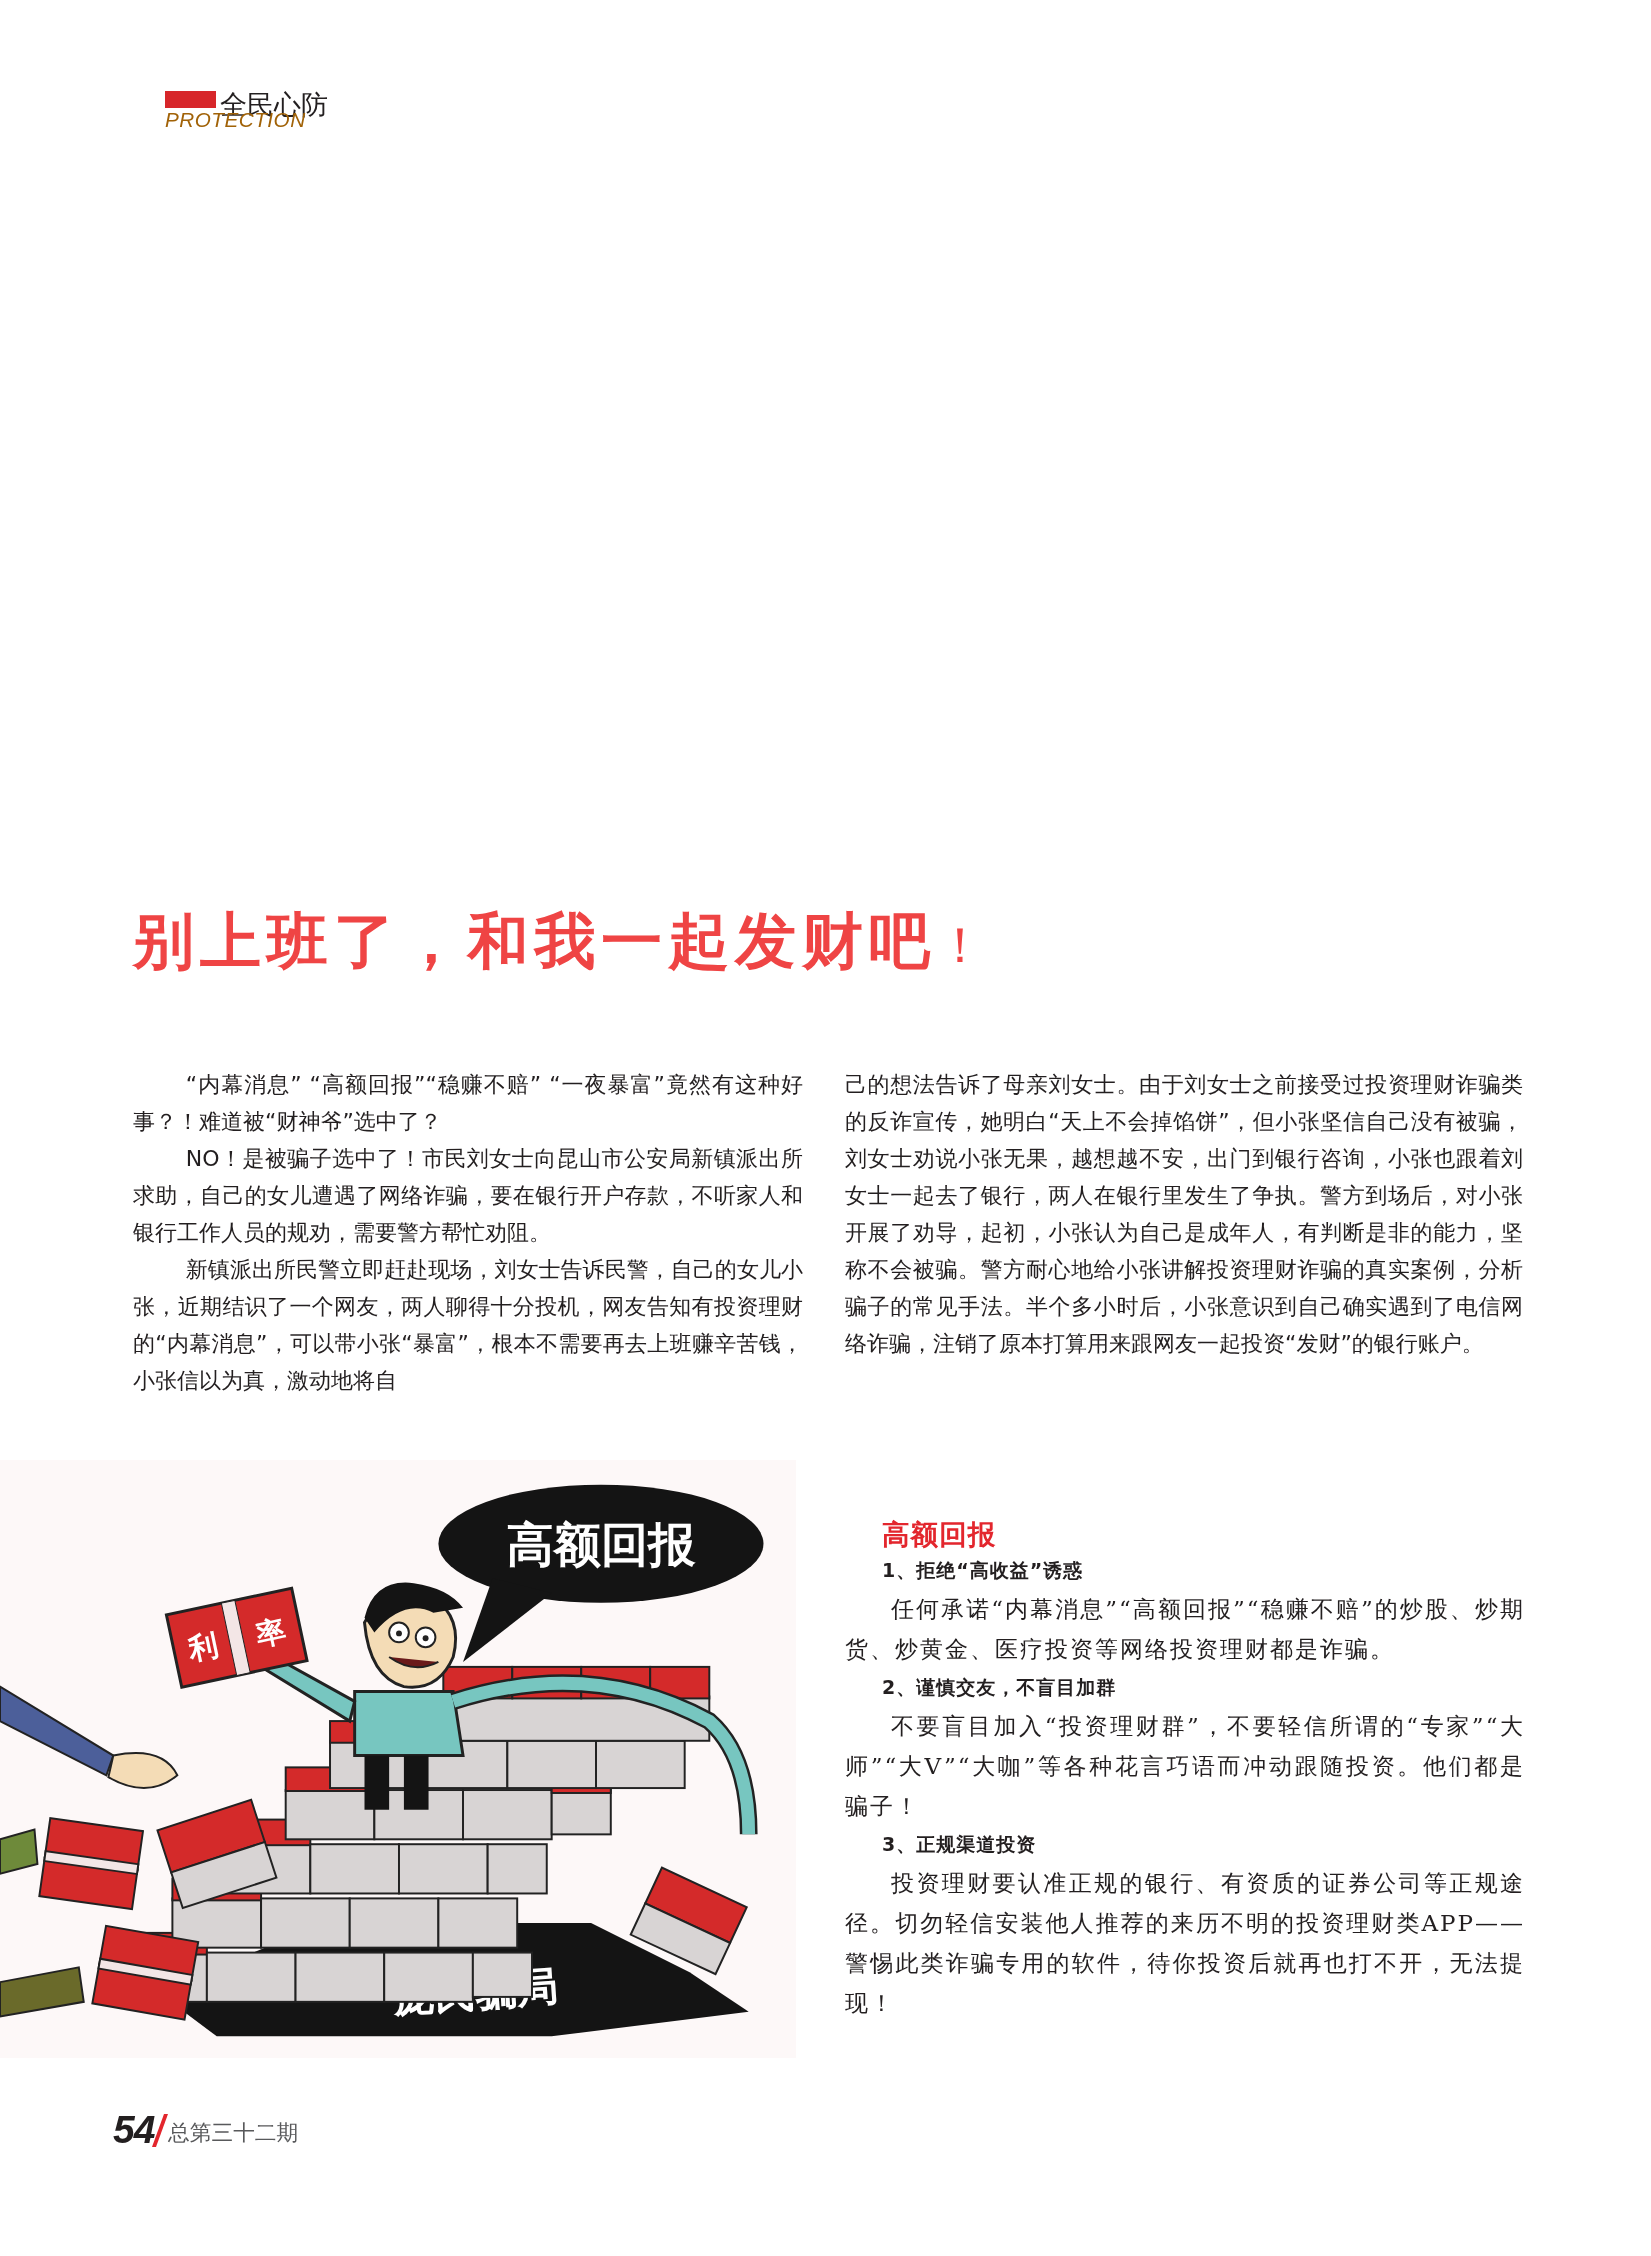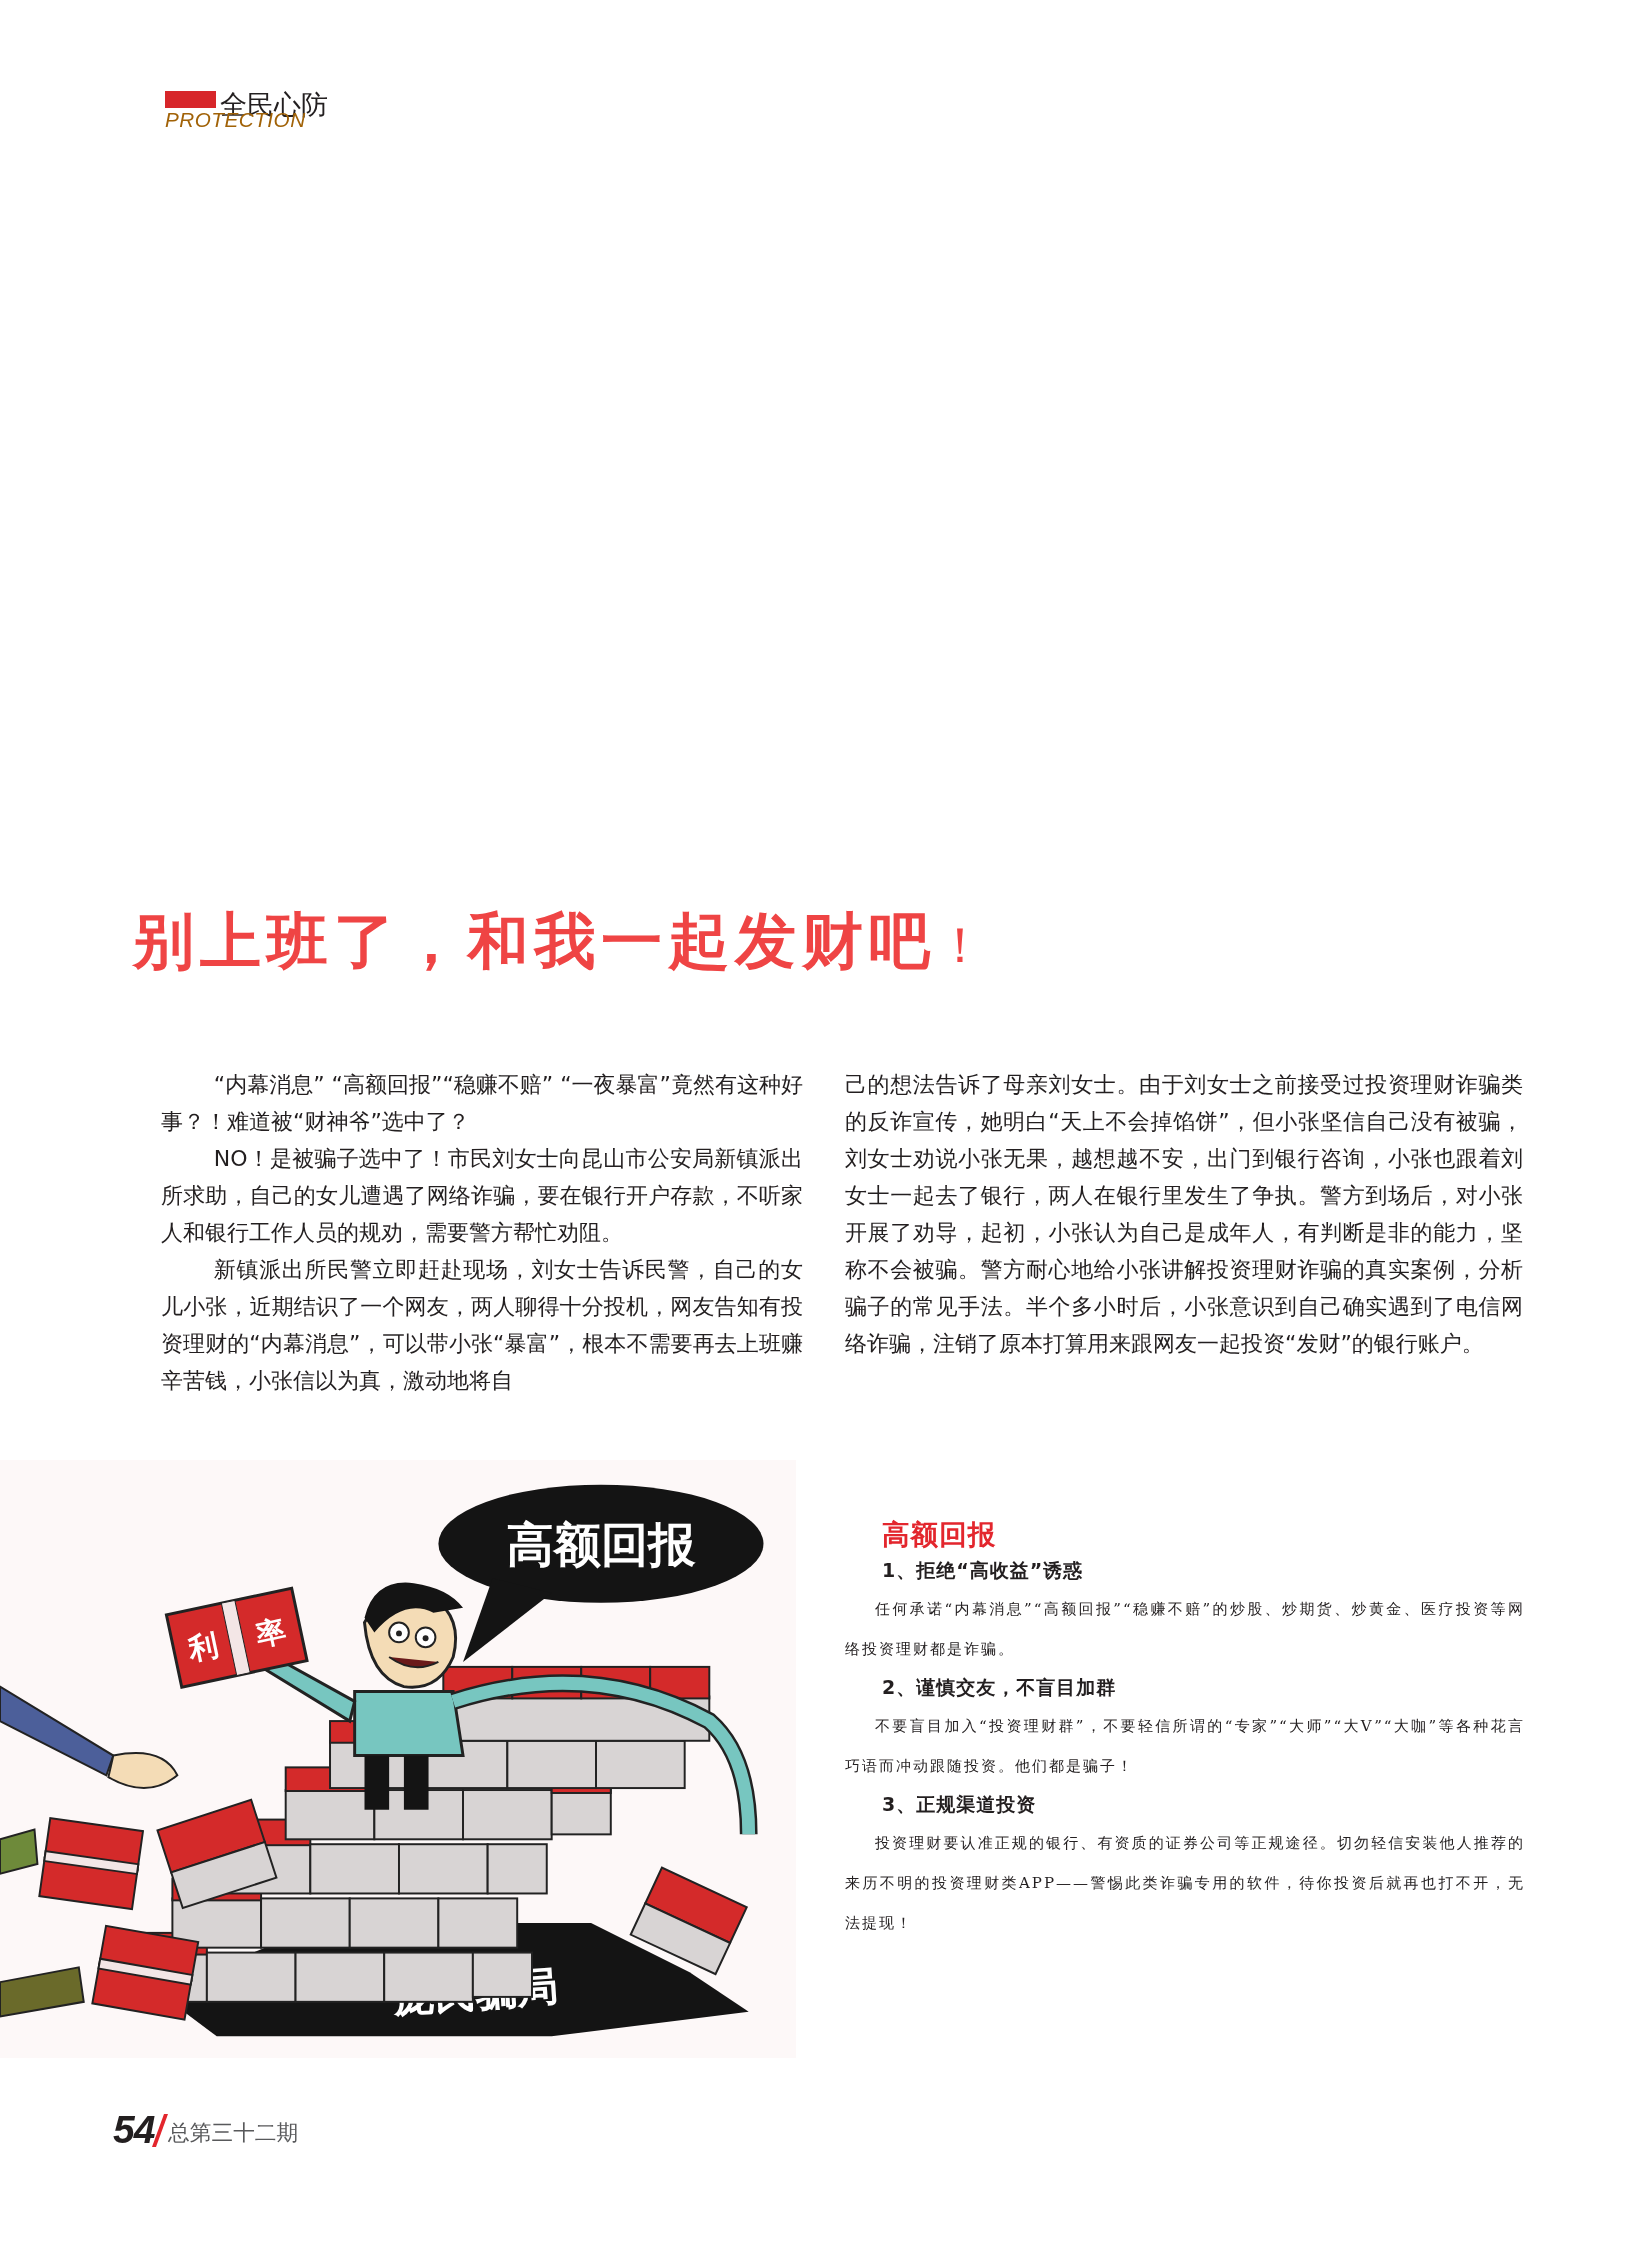--- a/index.html
+++ b/index.html
@@ -9,28 +9,28 @@
   .section-header { position: absolute; left: 165px; top: 89px; }
   .section-header .bar { position: absolute; left: 0; top: 2px; width: 51px; height: 16.7px; background: #d7262a; }
   .section-header .cn { position: absolute; left: 55px; top: -2px; font-size: 27px; color: #231f20; white-space: nowrap; letter-spacing: 0px; }
   .section-header .en { position: absolute; left: 0; top: 18.7px; font-family: "Liberation Sans", sans-serif; font-style: italic; font-size: 20.7px; color: #a16207; letter-spacing: 0.5px; white-space: nowrap; }
 
   .title { position: absolute; left: 133px; top: 901px; font-size: 61px; font-weight: bold; color: #ef4444; letter-spacing: 5.9px; white-space: nowrap; }
   .title .bang { font-weight: normal; font-size: 49px; letter-spacing: 0; }
 
   .col { position: absolute; font-size: 22px; line-height: 37px; color: #231f20; text-align: justify; }
   .col p { margin: 0; }
-  .col .indent { text-indent: 2.4em; margin-left: 28px; }
+  .col .indent { text-indent: 2.4em; }
   .col-left { left: 133px; top: 1066px; width: 670px; }
   .col-right { left: 845px; top: 1066px; width: 678px; }
 
   .tips { position: absolute; left: 845px; top: 1517px; width: 680px; }
   .tips .tips-title { color: #e3262d; font-weight: bold; font-size: 27.6px; line-height: 35px; padding-left: 37px; letter-spacing: 1px; }
   .tips .tip-heading { font-weight: bold; font-size: 19px; line-height: 37px; padding-left: 37px; color: #231f20; letter-spacing: 1px; }
-  .tips .tip-body { font-family: "DejaVu Serif", "Liberation Serif", serif; font-size: 15px; line-height: 40px; color: #231f20; text-indent: 2em; text-align: justify; letter-spacing: 2px; margin: 0; }
+  .tips .tip-body { font-family: "DejaVu Serif", "Liberation Serif", serif; font-size: 23px; line-height: 40px; color: #231f20; text-indent: 2em; text-align: justify; letter-spacing: 2px; margin: 0; }
 
   .illustration { position: absolute; left: 0; top: 1460px; width: 796px; height: 598px; background: #fdf8f8; overflow: hidden; }
   .illustration svg { display: block; }
 
   .footer { position: absolute; left: 113px; top: 2108px; white-space: nowrap; text-align: center; }
   .footer .page-num { font-family: "Liberation Sans", sans-serif; font-weight: bold; font-style: italic; font-size: 39px; color: #231f20; letter-spacing: -1px; }
   .footer .slash { display: inline-block; width: 3.9px; height: 33px; background: #e3262d; transform: skewX(-20deg); margin: 0 5.9px 0 3.9px; vertical-align: -3.9px; }
   .footer .issue { font-size: 21.7px; color: #58595b; vertical-align: 3px; }
 </style>
 </head>

